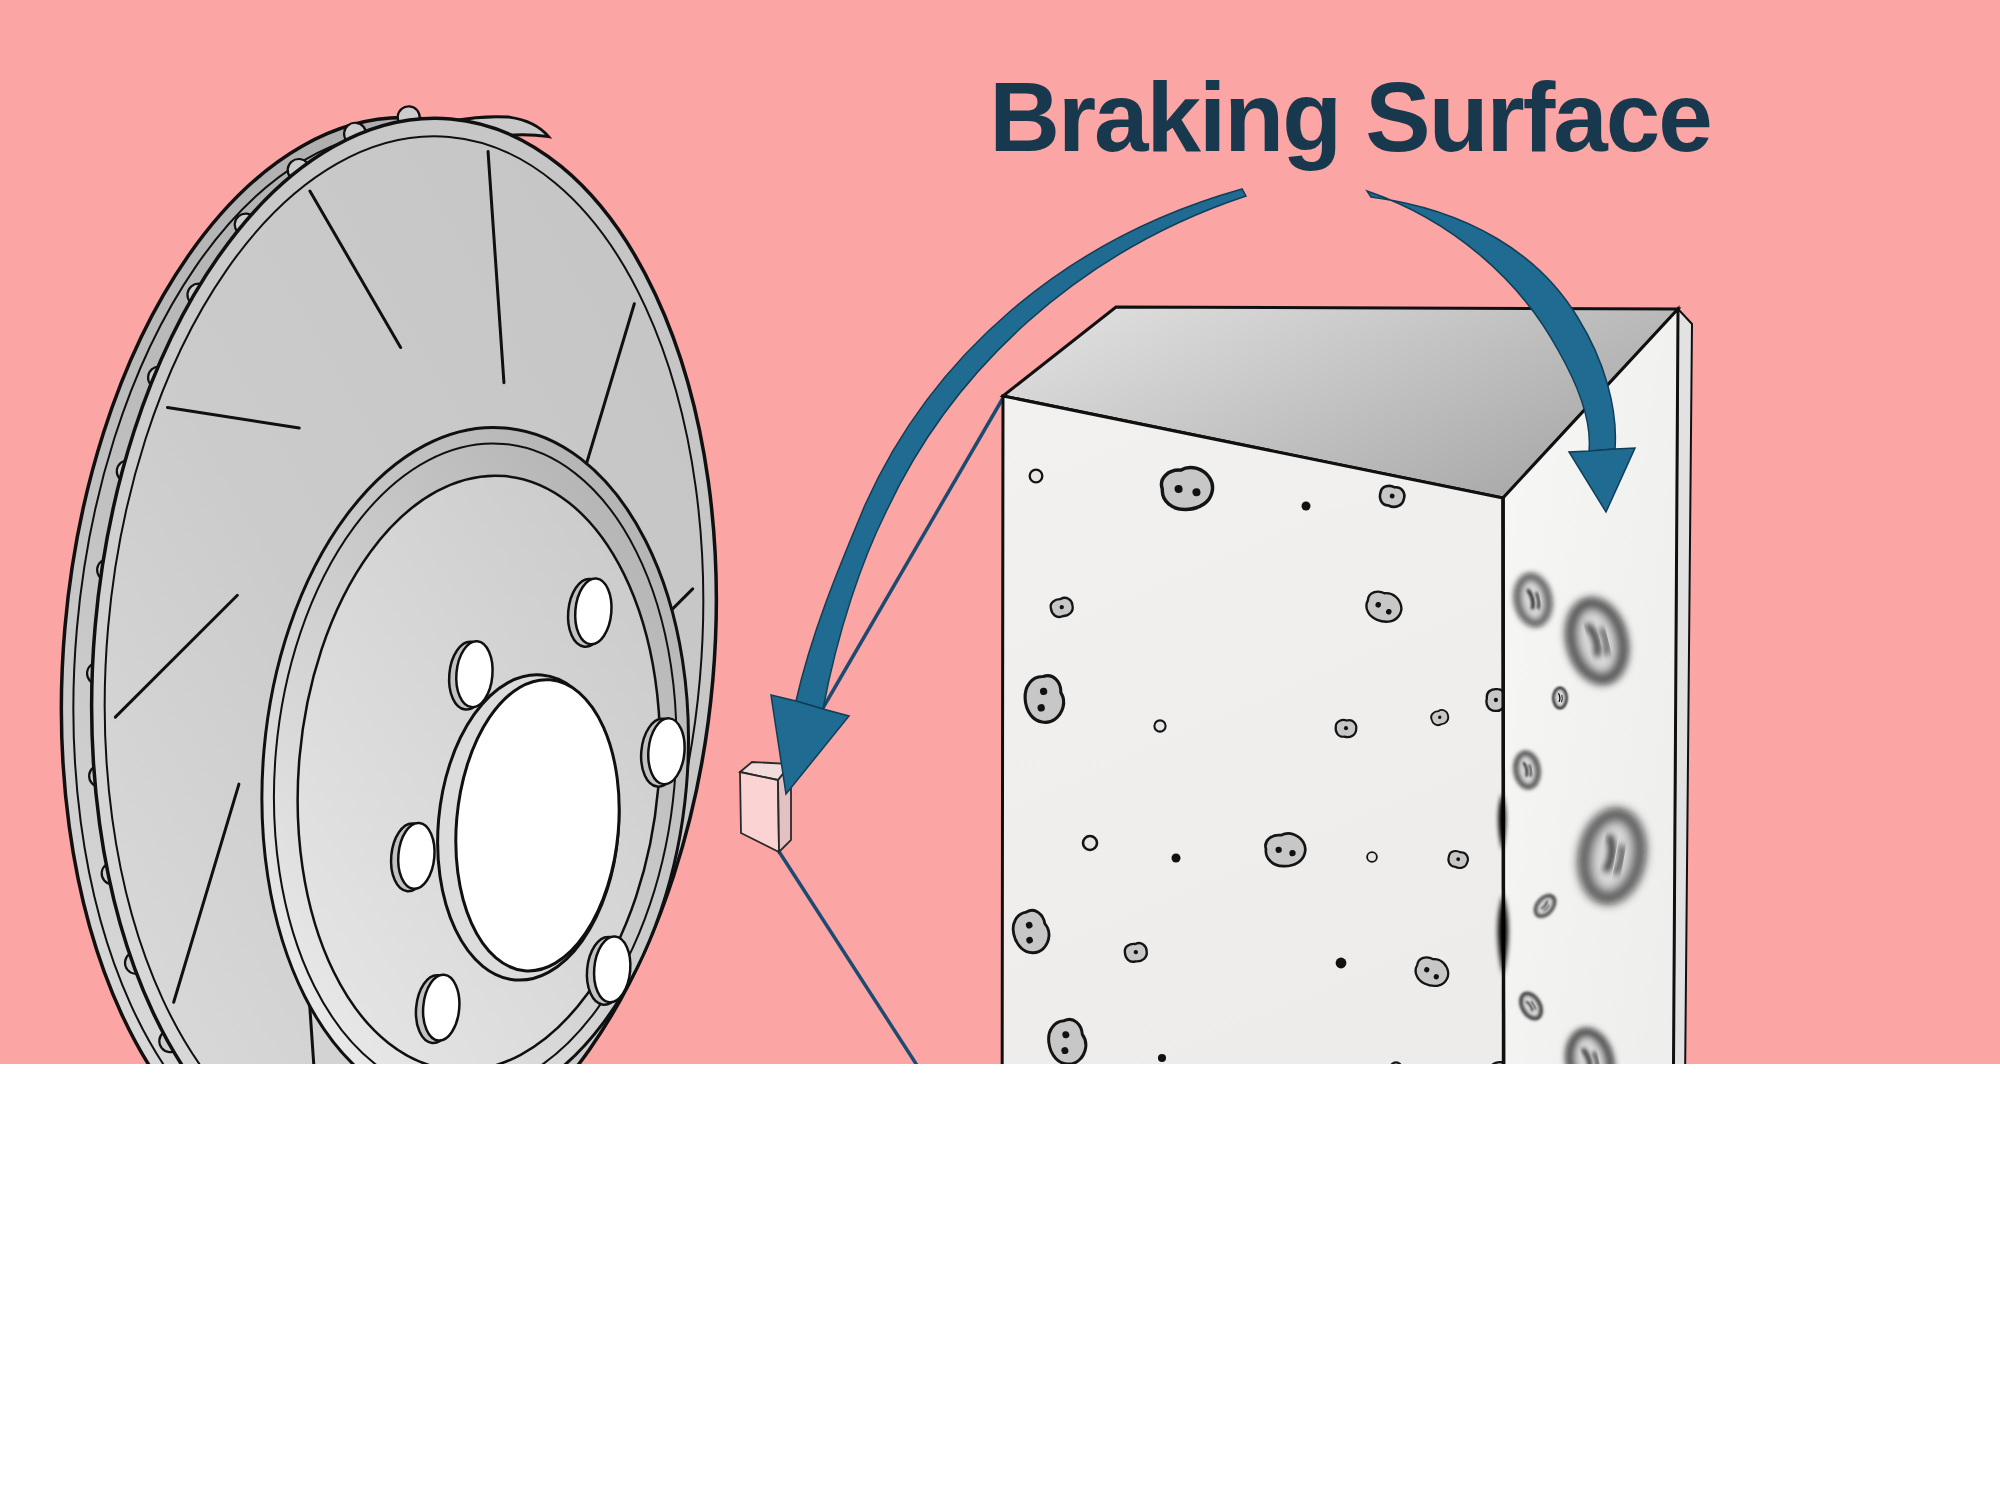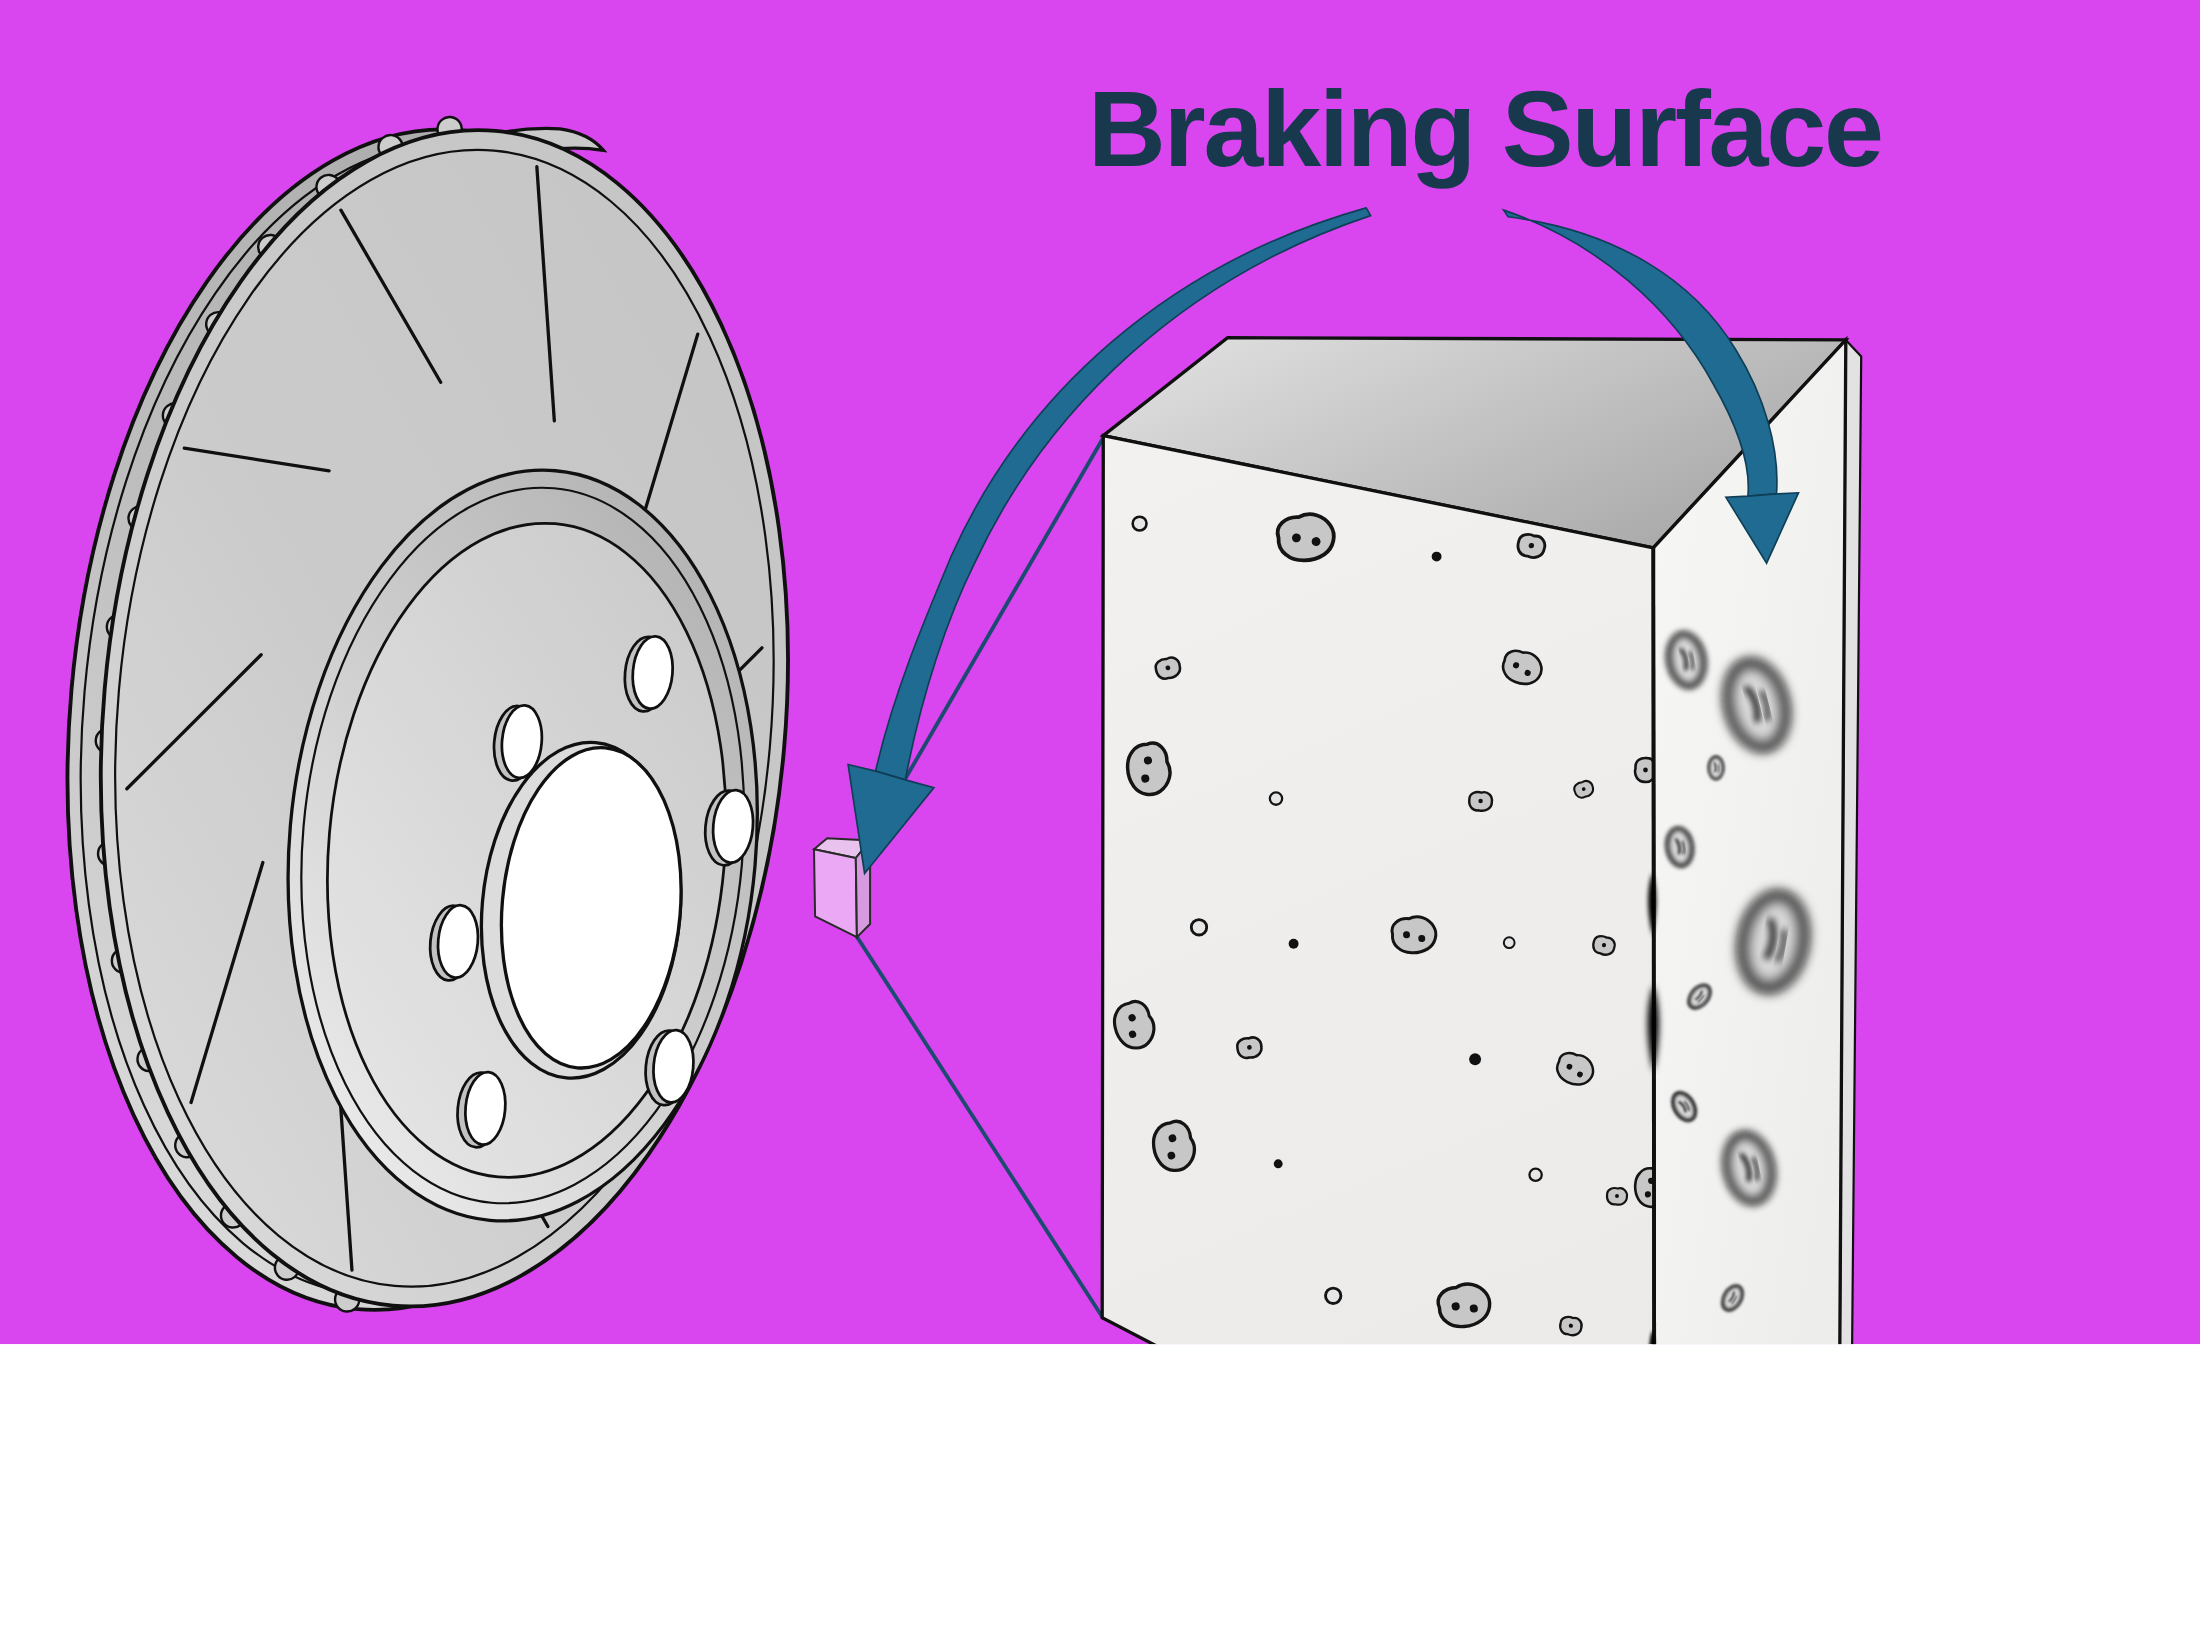--- a/index.html
+++ b/index.html
@@ -1,16 +1,16 @@
 <!DOCTYPE html>
 <html><head>
 <meta charset="utf-8">
 <style>
   html,body{margin:0;padding:0;background:#ffffff;}
-  #stage{position:relative;width:2000px;height:1222px;background:#d946ef;overflow:hidden;
+  #stage{position:relative;width:2000px;height:1064px;background:#fca5a5;overflow:hidden;
          font-family:"Liberation Sans","DejaVu Sans",sans-serif;}
   svg{display:block}
   .title-text{font-family:"Liberation Sans","DejaVu Sans",sans-serif;font-weight:bold;
               font-size:98px;letter-spacing:-2px;}
 </style>
 </head>
 <body>
 
 <div id="stage">
 <svg viewBox="0 0 2000 1500" width="2000" height="1500">

